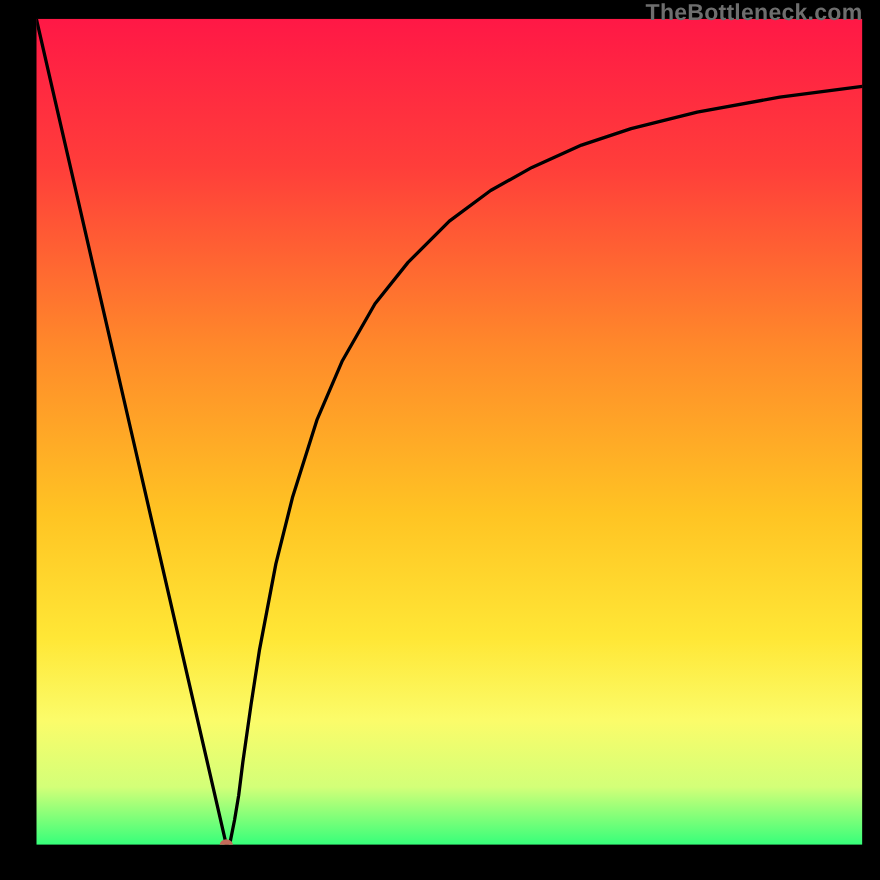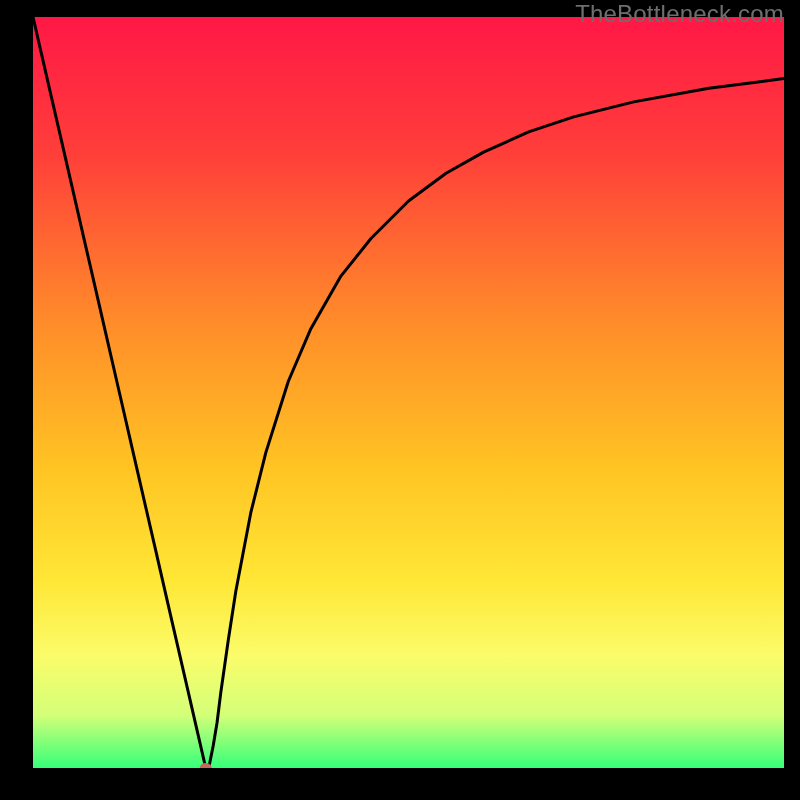--- a/index.html
+++ b/index.html
@@ -24,22 +24,22 @@
     left: 0;
     top: 0;
     width: 751px;
     height: 751px;
   }
   .watermark {
     position: absolute;
     top: 0px;
     right: 16px;
     color: #6e6e6e;
-    font-size: 24px;
-    font-weight: 400;
+    font-size: 21px;
+    font-weight: 700;
     letter-spacing: 0.2px;
   }
   svg {
     display: block;
   }
 </style>
 </head>
 <body>
 
 <div class="frame">

